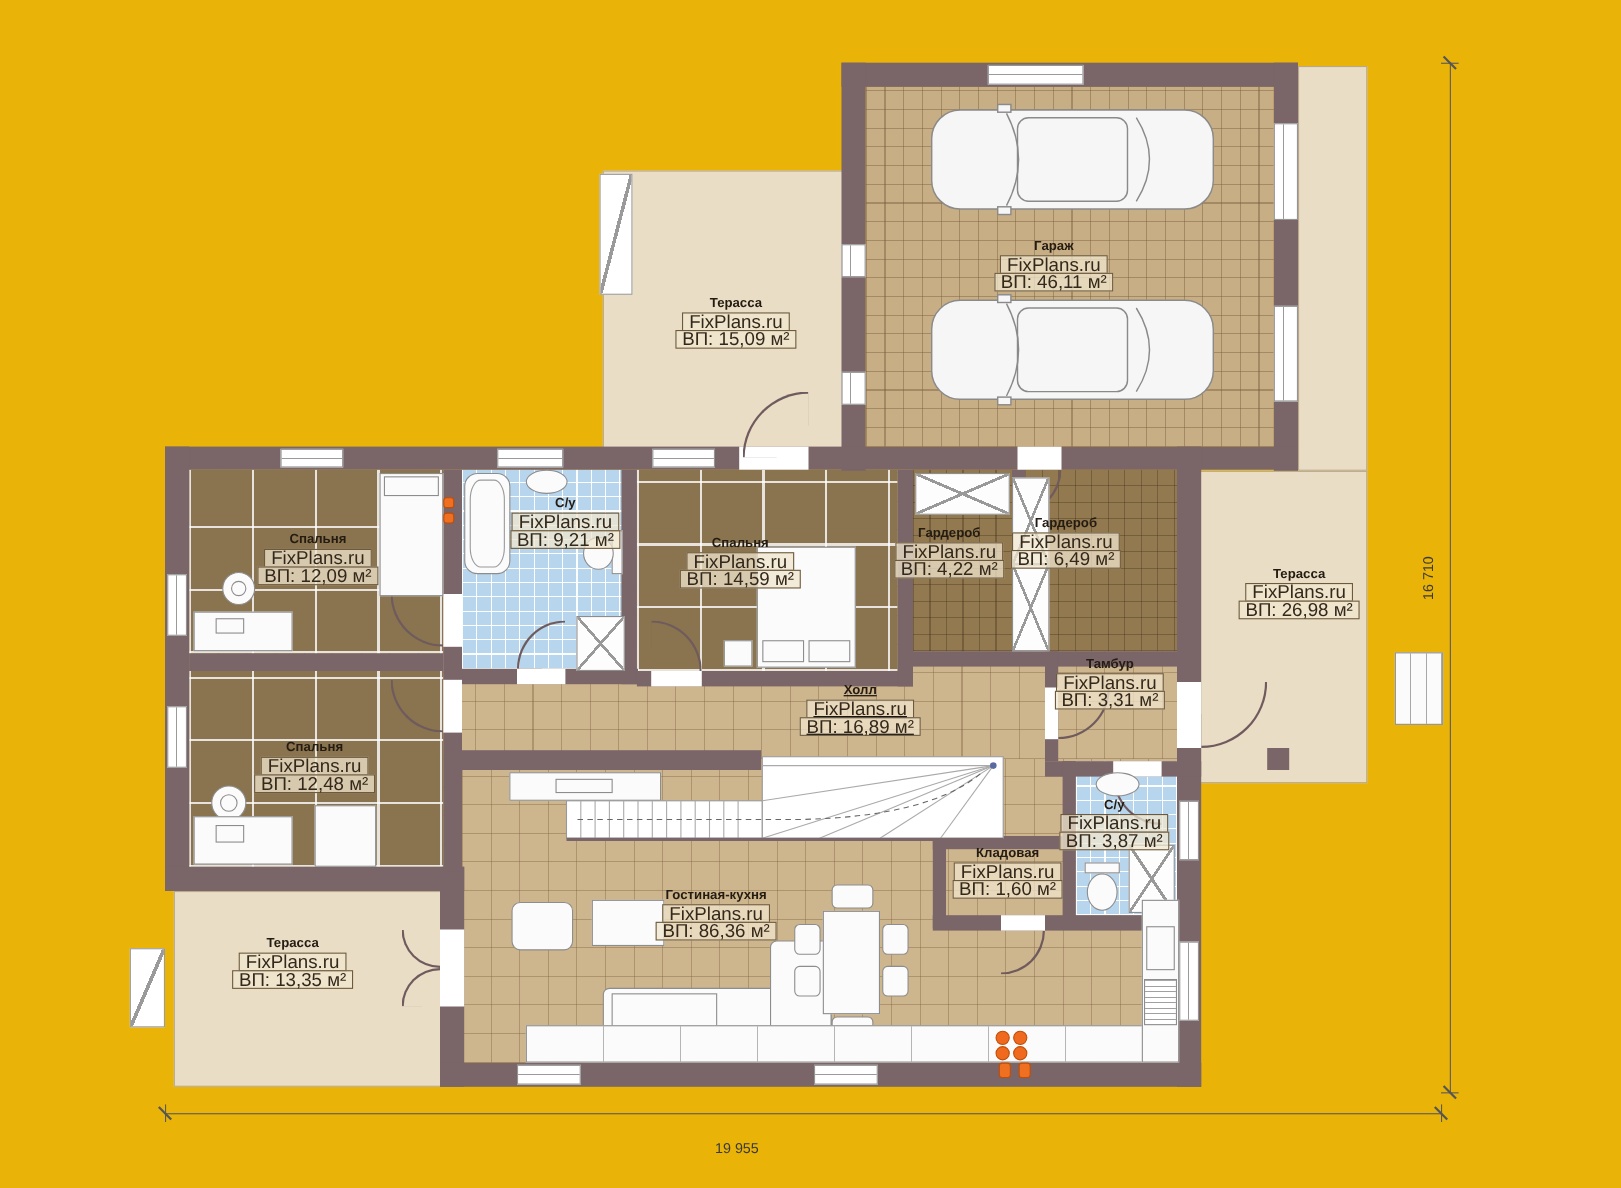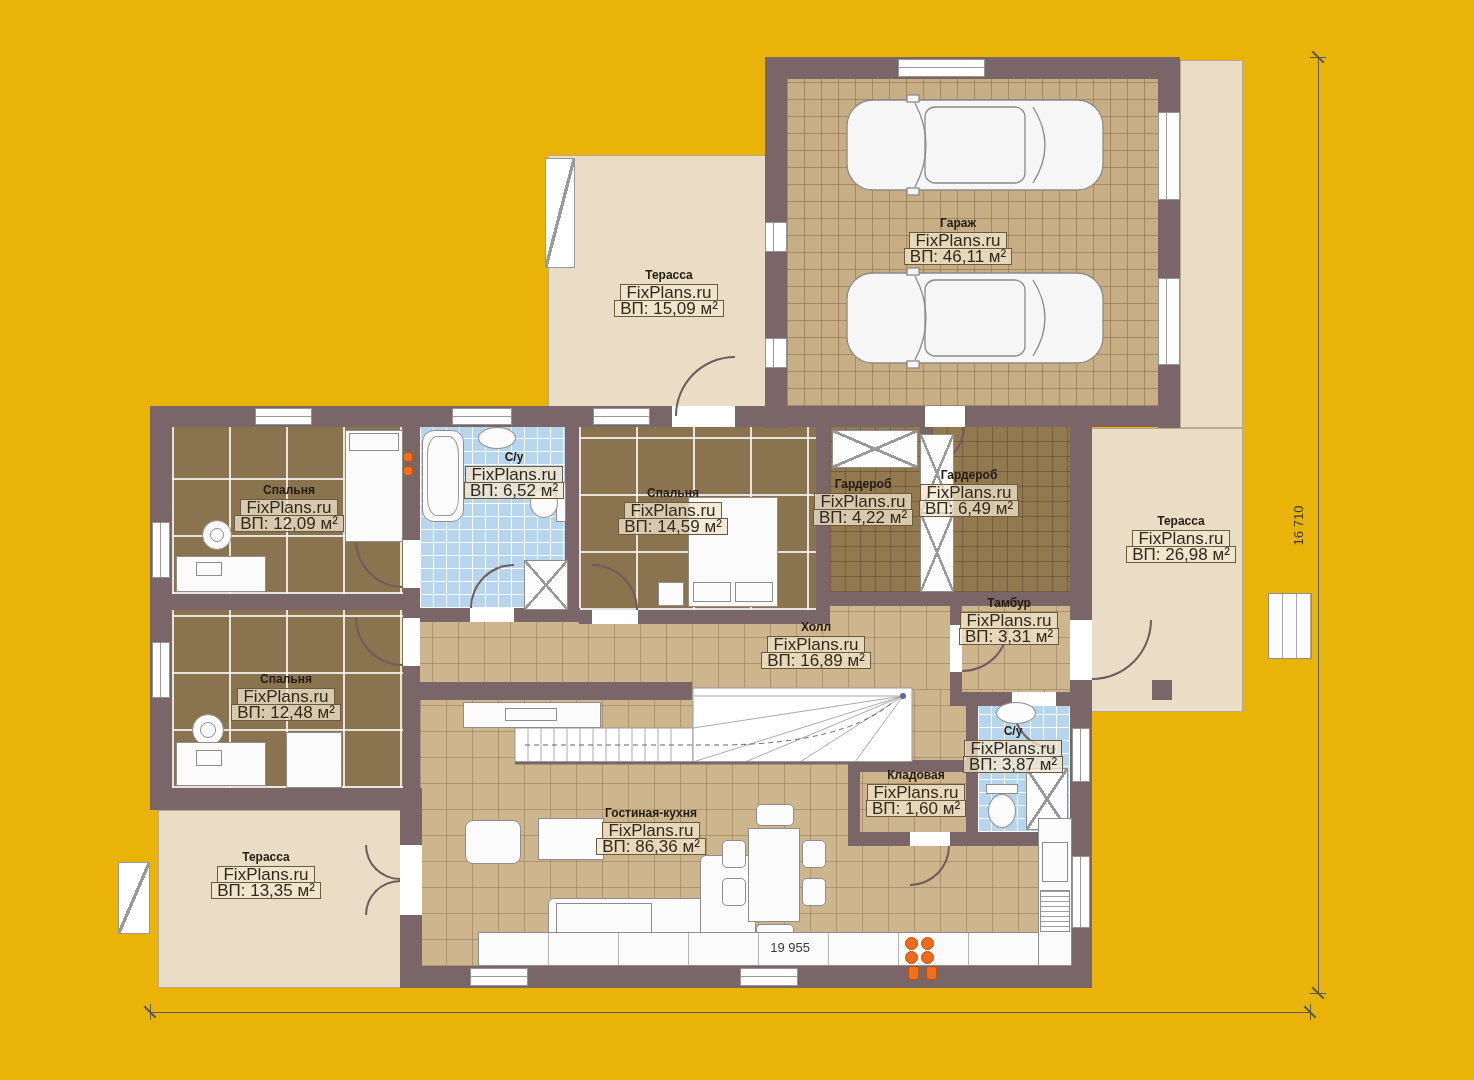--- a/index.html
+++ b/index.html
@@ -271,21 +271,21 @@
     <div class="lbl-box">ВП: 15,09 м²</div>
   </div>
   <div class="room-label" style="left:223px;top:483px;">
     <div class="room-name">Спальня</div>
     <div class="lbl-box">FixPlans.ru</div>
     <div class="lbl-box">ВП: 12,09 м²</div>
   </div>
   <div class="room-label" style="left:448px;top:450px;">
     <div class="room-name">С/у</div>
     <div class="lbl-box">FixPlans.ru</div>
-    <div class="lbl-box">ВП: 6,52 м²</div>
+    <div class="lbl-box">ВП: 9,21 м²</div>
   </div>
   <div class="room-label" style="left:607px;top:486px;">
     <div class="room-name">Спальня</div>
     <div class="lbl-box">FixPlans.ru</div>
     <div class="lbl-box">ВП: 14,59 м²</div>
   </div>
   <div class="room-label" style="left:797px;top:477px;">
     <div class="room-name">Гардероб</div>
     <div class="lbl-box">FixPlans.ru</div>
     <div class="lbl-box">ВП: 4,22 м²</div>
@@ -293,21 +293,21 @@
   <div class="room-label" style="left:903px;top:468px;">
     <div class="room-name">Гардероб</div>
     <div class="lbl-box">FixPlans.ru</div>
     <div class="lbl-box">ВП: 6,49 м²</div>
   </div>
   <div class="room-label" style="left:1115px;top:514px;">
     <div class="room-name">Терасса</div>
     <div class="lbl-box">FixPlans.ru</div>
     <div class="lbl-box">ВП: 26,98 м²</div>
   </div>
-  <div class="room-label" style="left:750px;top:620px;">
+  <div class="room-label" style="left:716px;top:620px;text-decoration:underline;">
     <div class="room-name">Холл</div>
     <div class="lbl-box">FixPlans.ru</div>
     <div class="lbl-box">ВП: 16,89 м²</div>
   </div>
   <div class="room-label" style="left:943px;top:596px;">
     <div class="room-name">Тамбур</div>
     <div class="lbl-box">FixPlans.ru</div>
     <div class="lbl-box">ВП: 3,31 м²</div>
   </div>
   <div class="room-label" style="left:220px;top:672px;">
@@ -334,21 +334,21 @@
     <div class="room-name">Терасса</div>
     <div class="lbl-box">FixPlans.ru</div>
     <div class="lbl-box">ВП: 13,35 м²</div>
   </div>
 
   <div class="dim" style="left:150px;top:1012px;width:1160px;height:1px;"></div>
   <div class="dim" style="left:150px;top:1004px;width:1px;height:16px;"></div>
   <div class="dim" style="left:1310px;top:1004px;width:1px;height:16px;"></div>
   <div class="tick" style="left:142px;top:1011px;transform:rotate(45deg);"></div>
   <div class="tick" style="left:1302px;top:1011px;transform:rotate(45deg);"></div>
-  <div class="dim-text" style="left:650px;top:940px;width:160px;text-align:right;">19 955</div>
+  <div class="dim-text" style="left:650px;top:1036px;width:160px;text-align:left;">19 955</div>
 
   <div class="dim" style="left:1318px;top:57px;width:1px;height:936px;"></div>
   <div class="dim" style="left:1310px;top:57px;width:16px;height:1px;"></div>
   <div class="dim" style="left:1310px;top:993px;width:16px;height:1px;"></div>
   <div class="tick" style="left:1310px;top:56px;transform:rotate(45deg);"></div>
   <div class="tick" style="left:1310px;top:992px;transform:rotate(45deg);"></div>
   <div class="dim-text" style="left:1258px;top:518px;width:80px;text-align:center;transform:rotate(-90deg);">16 710</div>
 
 </div>
 

